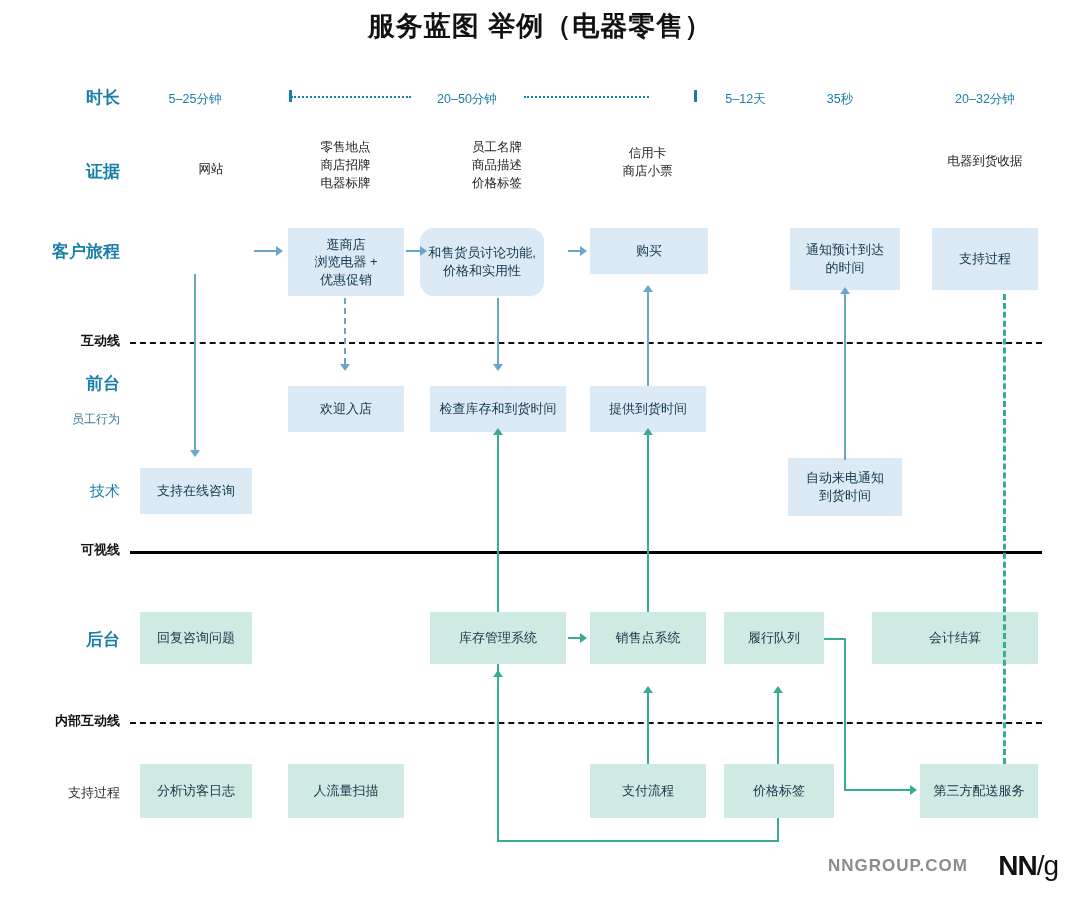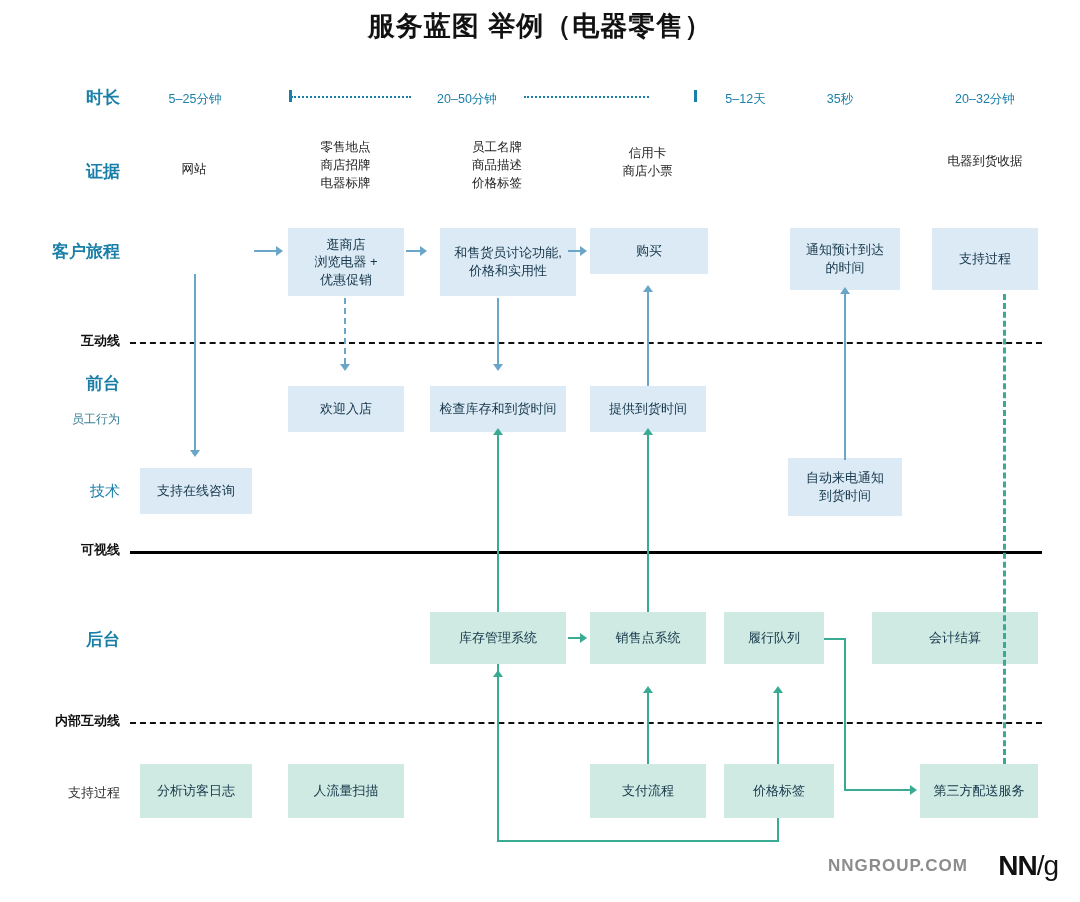--- a/index.html
+++ b/index.html
@@ -104,21 +104,21 @@
 
   <div class="dotcap" style="left:289px;top:90px;height:12px;"></div>
   <div class="dotspan" style="left:291px;top:96px;width:120px;"></div>
   <div class="txt blue-t" style="left:412px;top:90px;width:110px;">20–50分钟</div>
   <div class="dotspan" style="left:524px;top:96px;width:125px;"></div>
   <div class="dotcap" style="left:694px;top:90px;height:12px;"></div>
   <div class="txt blue-t" style="left:693px;top:90px;width:105px;">5–12天</div>
   <div class="txt blue-t" style="left:790px;top:90px;width:100px;">35秒</div>
   <div class="txt blue-t" style="left:925px;top:90px;width:120px;">20–32分钟</div>
 
-  <div class="txt" style="left:139px;top:160px;width:110px;">
+  <div class="txt" style="left:156px;top:160px;width:110px;">
     <div>网站</div>
   </div>
   <div class="txt" style="left:288px;top:138px;width:115px;">
     <div>零售地点</div>
     <div>商店招牌</div>
     <div>电器标牌</div>
   </div>
   <div class="txt" style="left:432px;top:138px;width:130px;">
     <div>员工名牌</div>
     <div>商品描述</div>
@@ -132,21 +132,21 @@
     <div>电器到货收据</div>
   </div>
 
   <div class="box blue" style="left:288px;top:228px;width:116px;height:68px;">
     <div>
       <div>逛商店</div>
       <div>浏览电器 +</div>
       <div>优惠促销</div>
     </div>
   </div>
-  <div class="box blue" style="left:440px;top:228px;width:136px;height:68px;">
+  <div class="box blue" style="left:420px;top:228px;width:124px;height:68px;border-radius:14px;">
     <div>
       <div>和售货员讨论功能,</div>
       <div>价格和实用性</div>
     </div>
   </div>
   <div class="box blue" style="left:590px;top:228px;width:118px;height:46px;">
     <div><span>购买</span></div>
   </div>
   <div class="box blue" style="left:790px;top:228px;width:110px;height:62px;">
     <div>
@@ -184,20 +184,23 @@
   </div>
   <div class="box blue" style="left:788px;top:458px;width:114px;height:58px;">
     <div>
       <div>自动来电通知</div>
       <div>到货时间</div>
     </div>
   </div>
 
   <div class="solidline" style="left:130px;top:551px;width:912px;"></div>
 
+  <div class="box green" style="left:140px;top:612px;width:112px;height:52px;">
+    <div><span>回复咨询问题</span></div>
+  </div>
   <div class="box green" style="left:430px;top:612px;width:136px;height:52px;">
     <div><span>库存管理系统</span></div>
   </div>
   <div class="box green" style="left:590px;top:612px;width:116px;height:52px;">
     <div><span>销售点系统</span></div>
   </div>
   <div class="box green" style="left:724px;top:612px;width:100px;height:52px;">
     <div><span>履行队列</span></div>
   </div>
   <div class="box green" style="left:872px;top:612px;width:166px;height:52px;">

